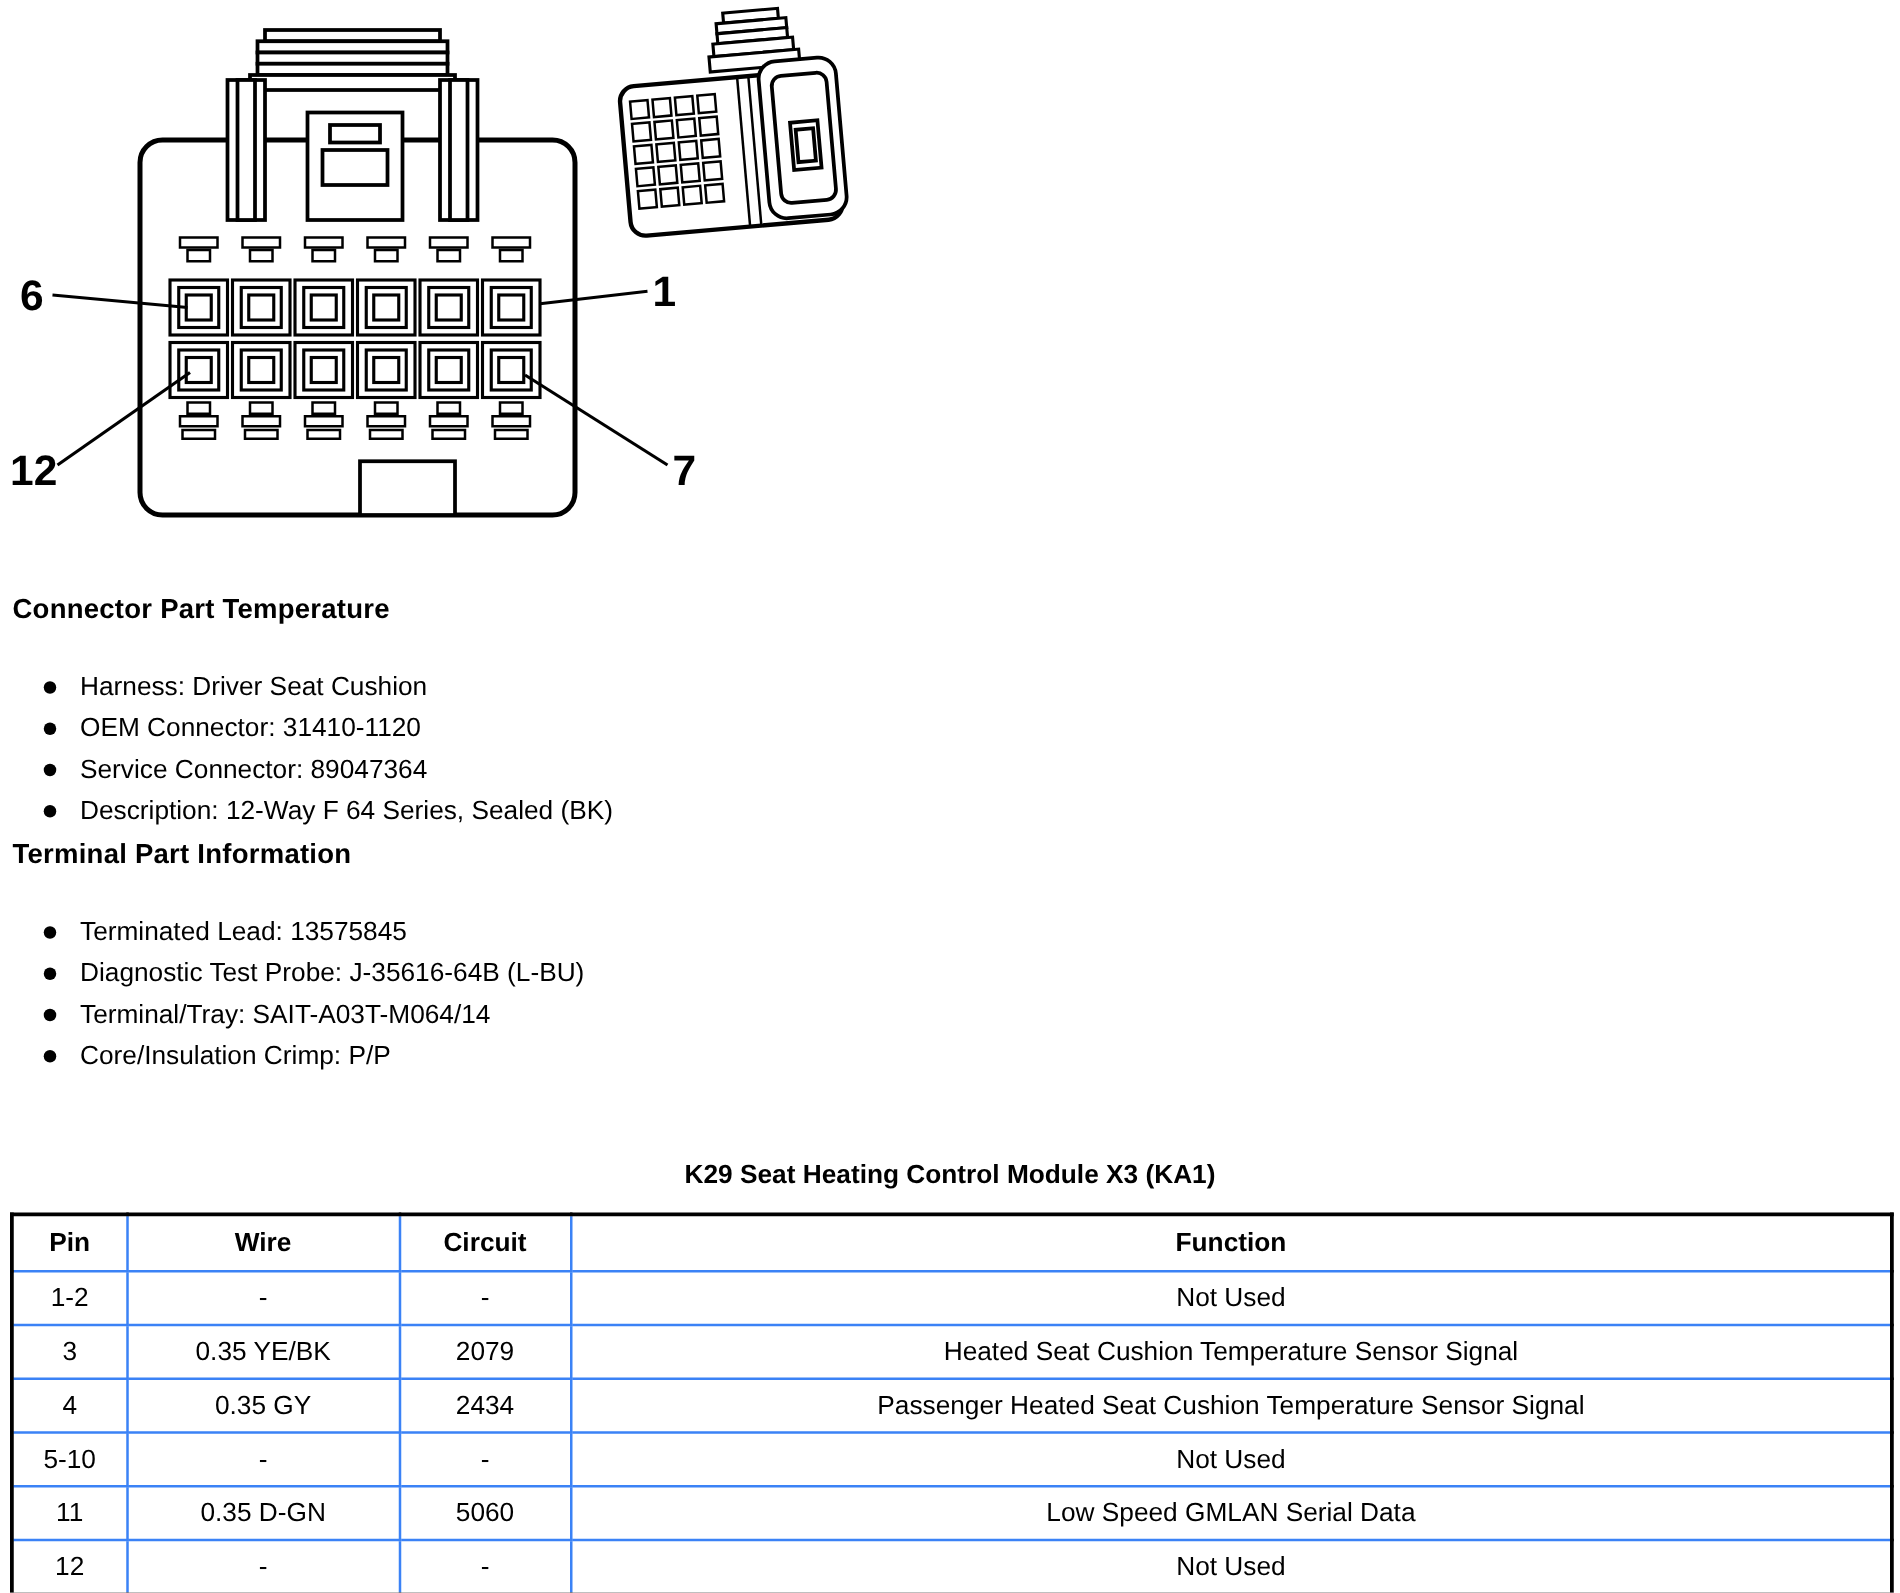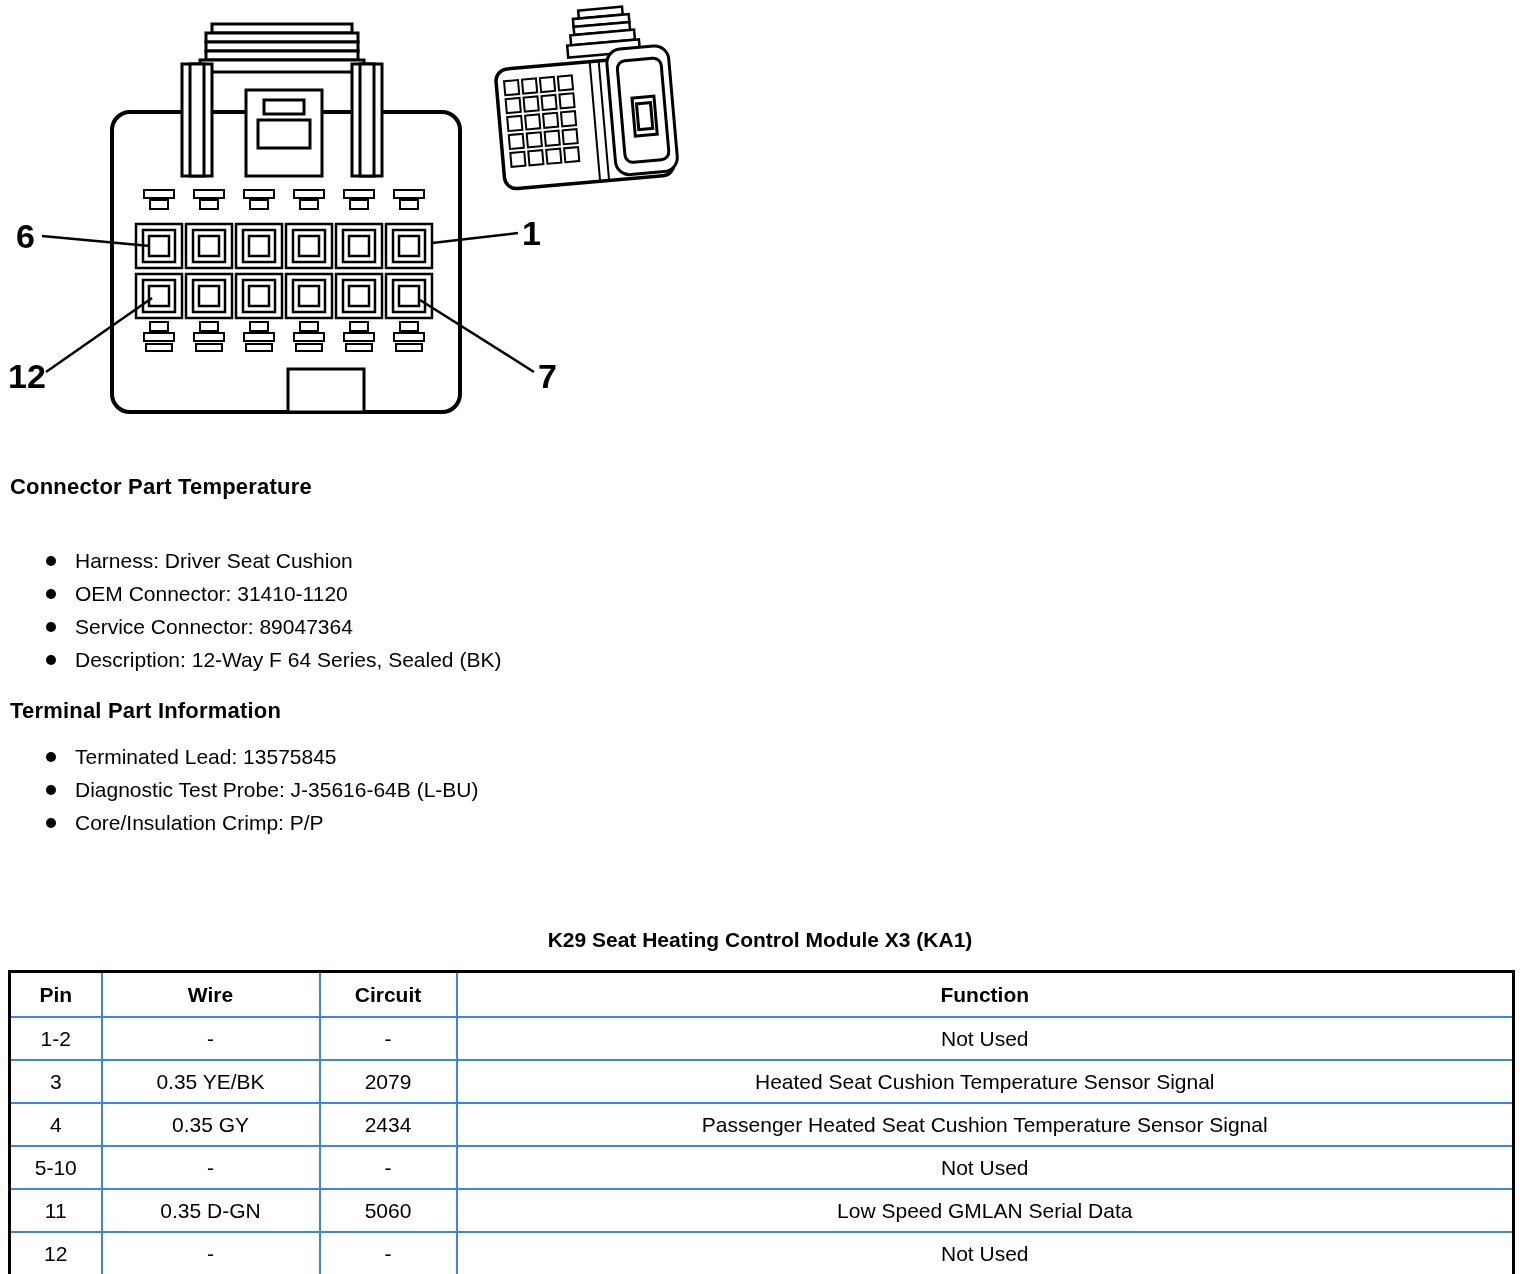--- a/index.html
+++ b/index.html
@@ -20,25 +20,25 @@
     height: 445px;
   }
   .section-heading {
     position: absolute;
     left: 10px;
     font-size: 22px;
     font-weight: bold;
     letter-spacing: 0.2px;
   }
   #connector-heading { top: 474px; }
-  #terminal-heading  { top: 670px; margin-top: 28px; }
+  #terminal-heading  { top: 670px; }
   .bullets {
     position: absolute;
     left: 30px;
-    margin: 16px;
+    margin: 5px;
     padding: 0;
     list-style: none;
   }
   #connector-bullets { top: 528px; }
   #terminal-bullets  { top: 724px; }
   .bullet-row {
     display: flex;
     align-items: center;
     height: 33px;
     font-size: 21px;
@@ -282,20 +282,24 @@
   <li class="bullet-row">
       <span class="dot"></span>
       <span>Terminated Lead: 13575845</span>
     </li>
   <li class="bullet-row">
       <span class="dot"></span>
       <span>Diagnostic Test Probe: J-35616-64B (L-BU)</span>
     </li>
   <li class="bullet-row">
       <span class="dot"></span>
+      <span>Terminal/Tray: SAIT-A03T-M064/14</span>
+    </li>
+  <li class="bullet-row">
+      <span class="dot"></span>
       <span>Core/Insulation Crimp: P/P</span>
     </li>
 </ul>
 
 <div id="table-title">K29 Seat Heating Control Module X3 (KA1)</div>
 
 <table id="pinout-table">
   <colgroup>
     <col style="width:92px">
     <col style="width:218px">

